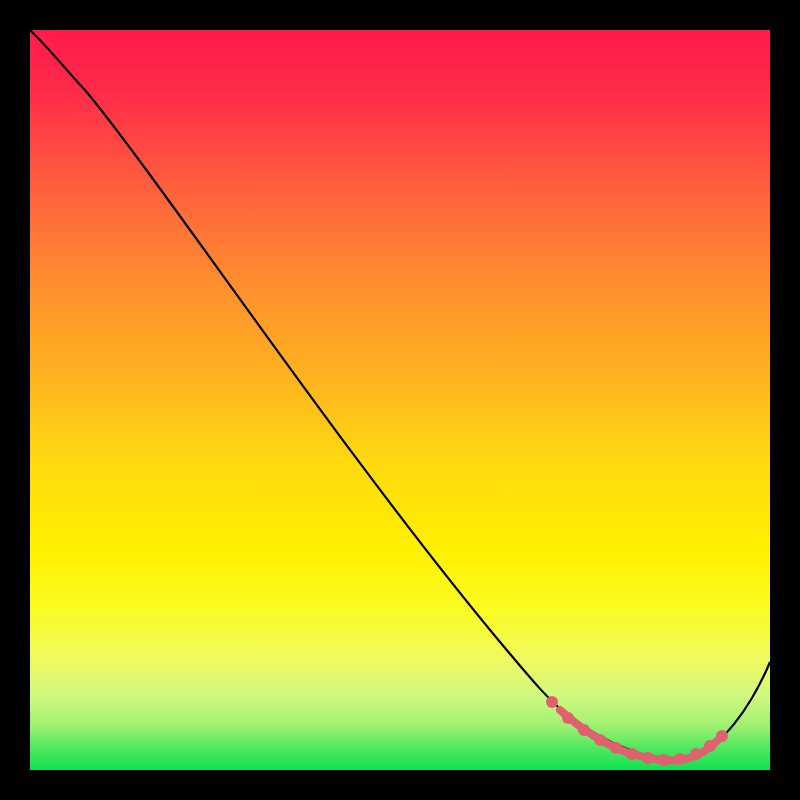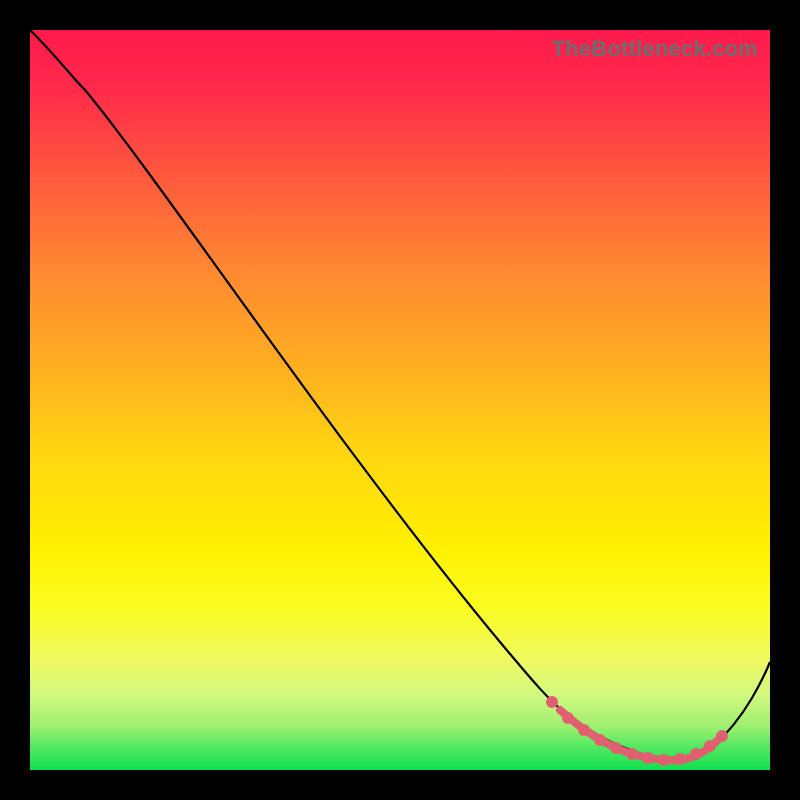--- a/index.html
+++ b/index.html
@@ -70,21 +70,20 @@
     stroke: #000;
     stroke-width: 2.2;
     fill: none;
   }
 </style>
 </head>
 <body>
 
 <div class="outer">
   <div class="plot-area">
-    <div class="watermark">TheBottleneck.com</div>
     <svg class="curve" viewBox="0 0 740 740" preserveAspectRatio="none">
 
       <path class="mainline" d="M 0 0
            C 30 30, 40 45, 55 60
            C 130 150, 310 420, 470 612
            C 500 648, 520 672, 540 687
            C 560 702, 580 713, 600 720
            C 615 726, 632 730, 648 729
            C 662 728, 674 723, 685 714
            C 698 703, 710 688, 722 668

